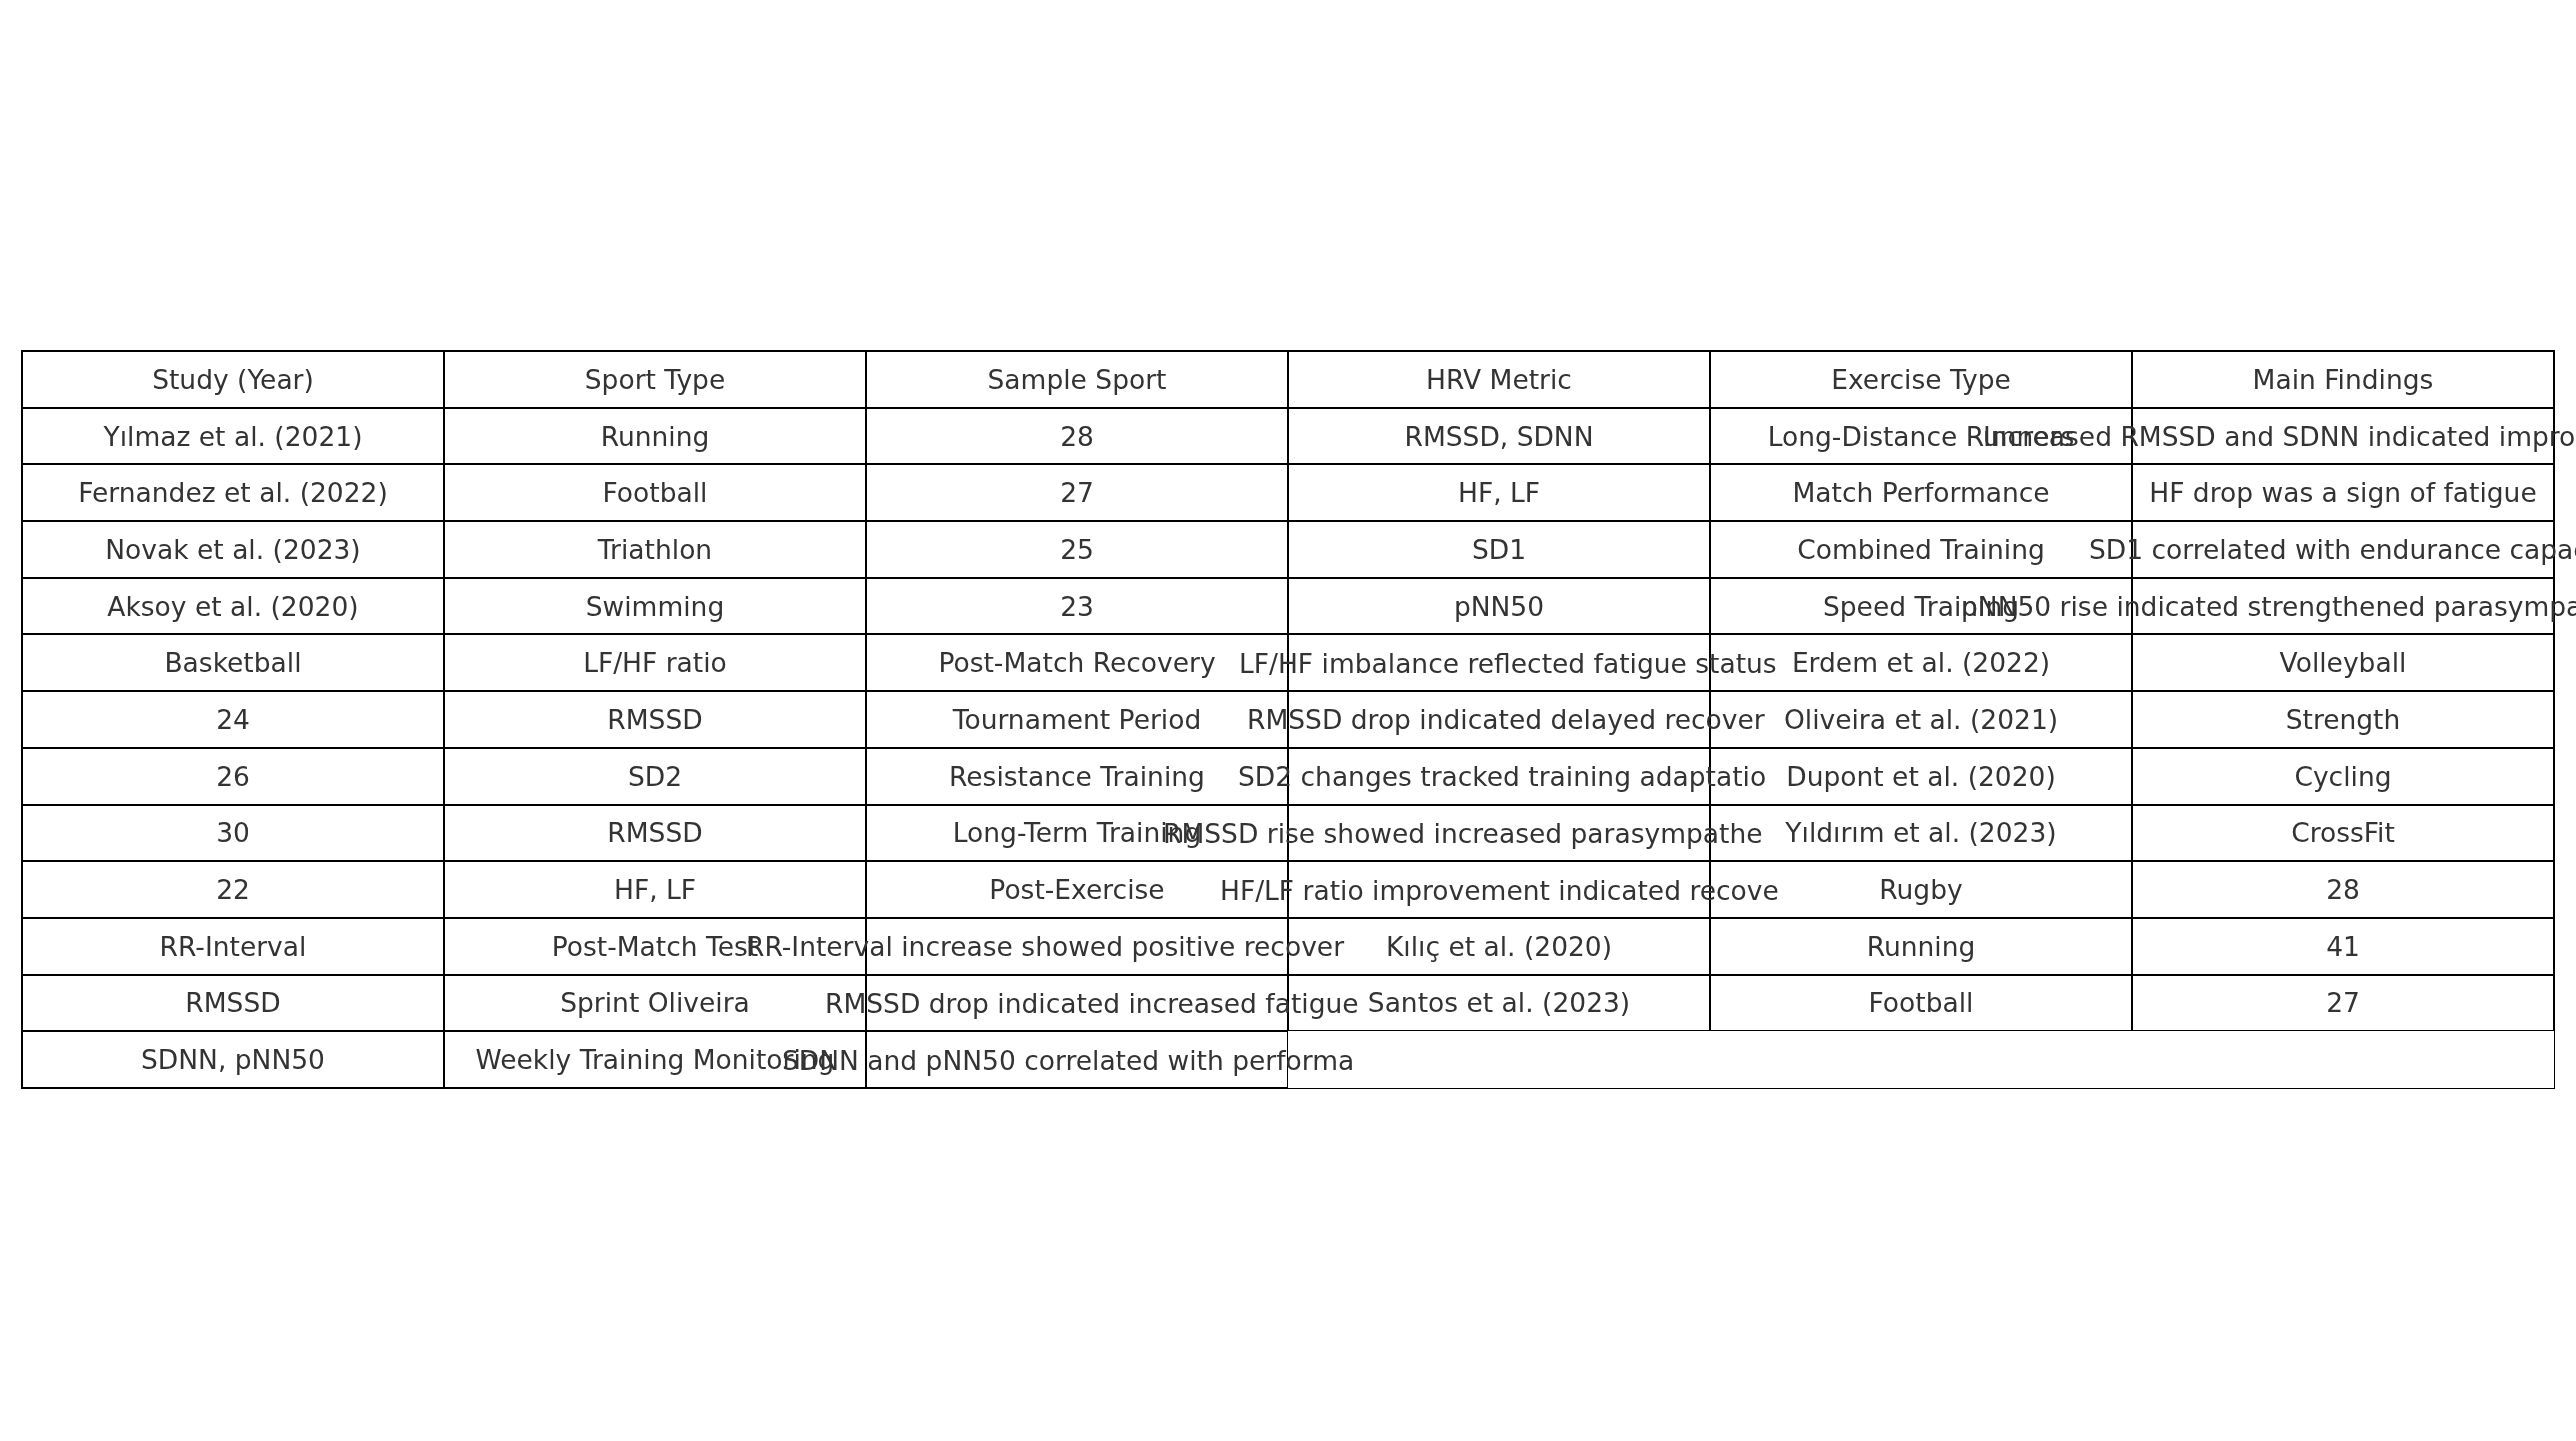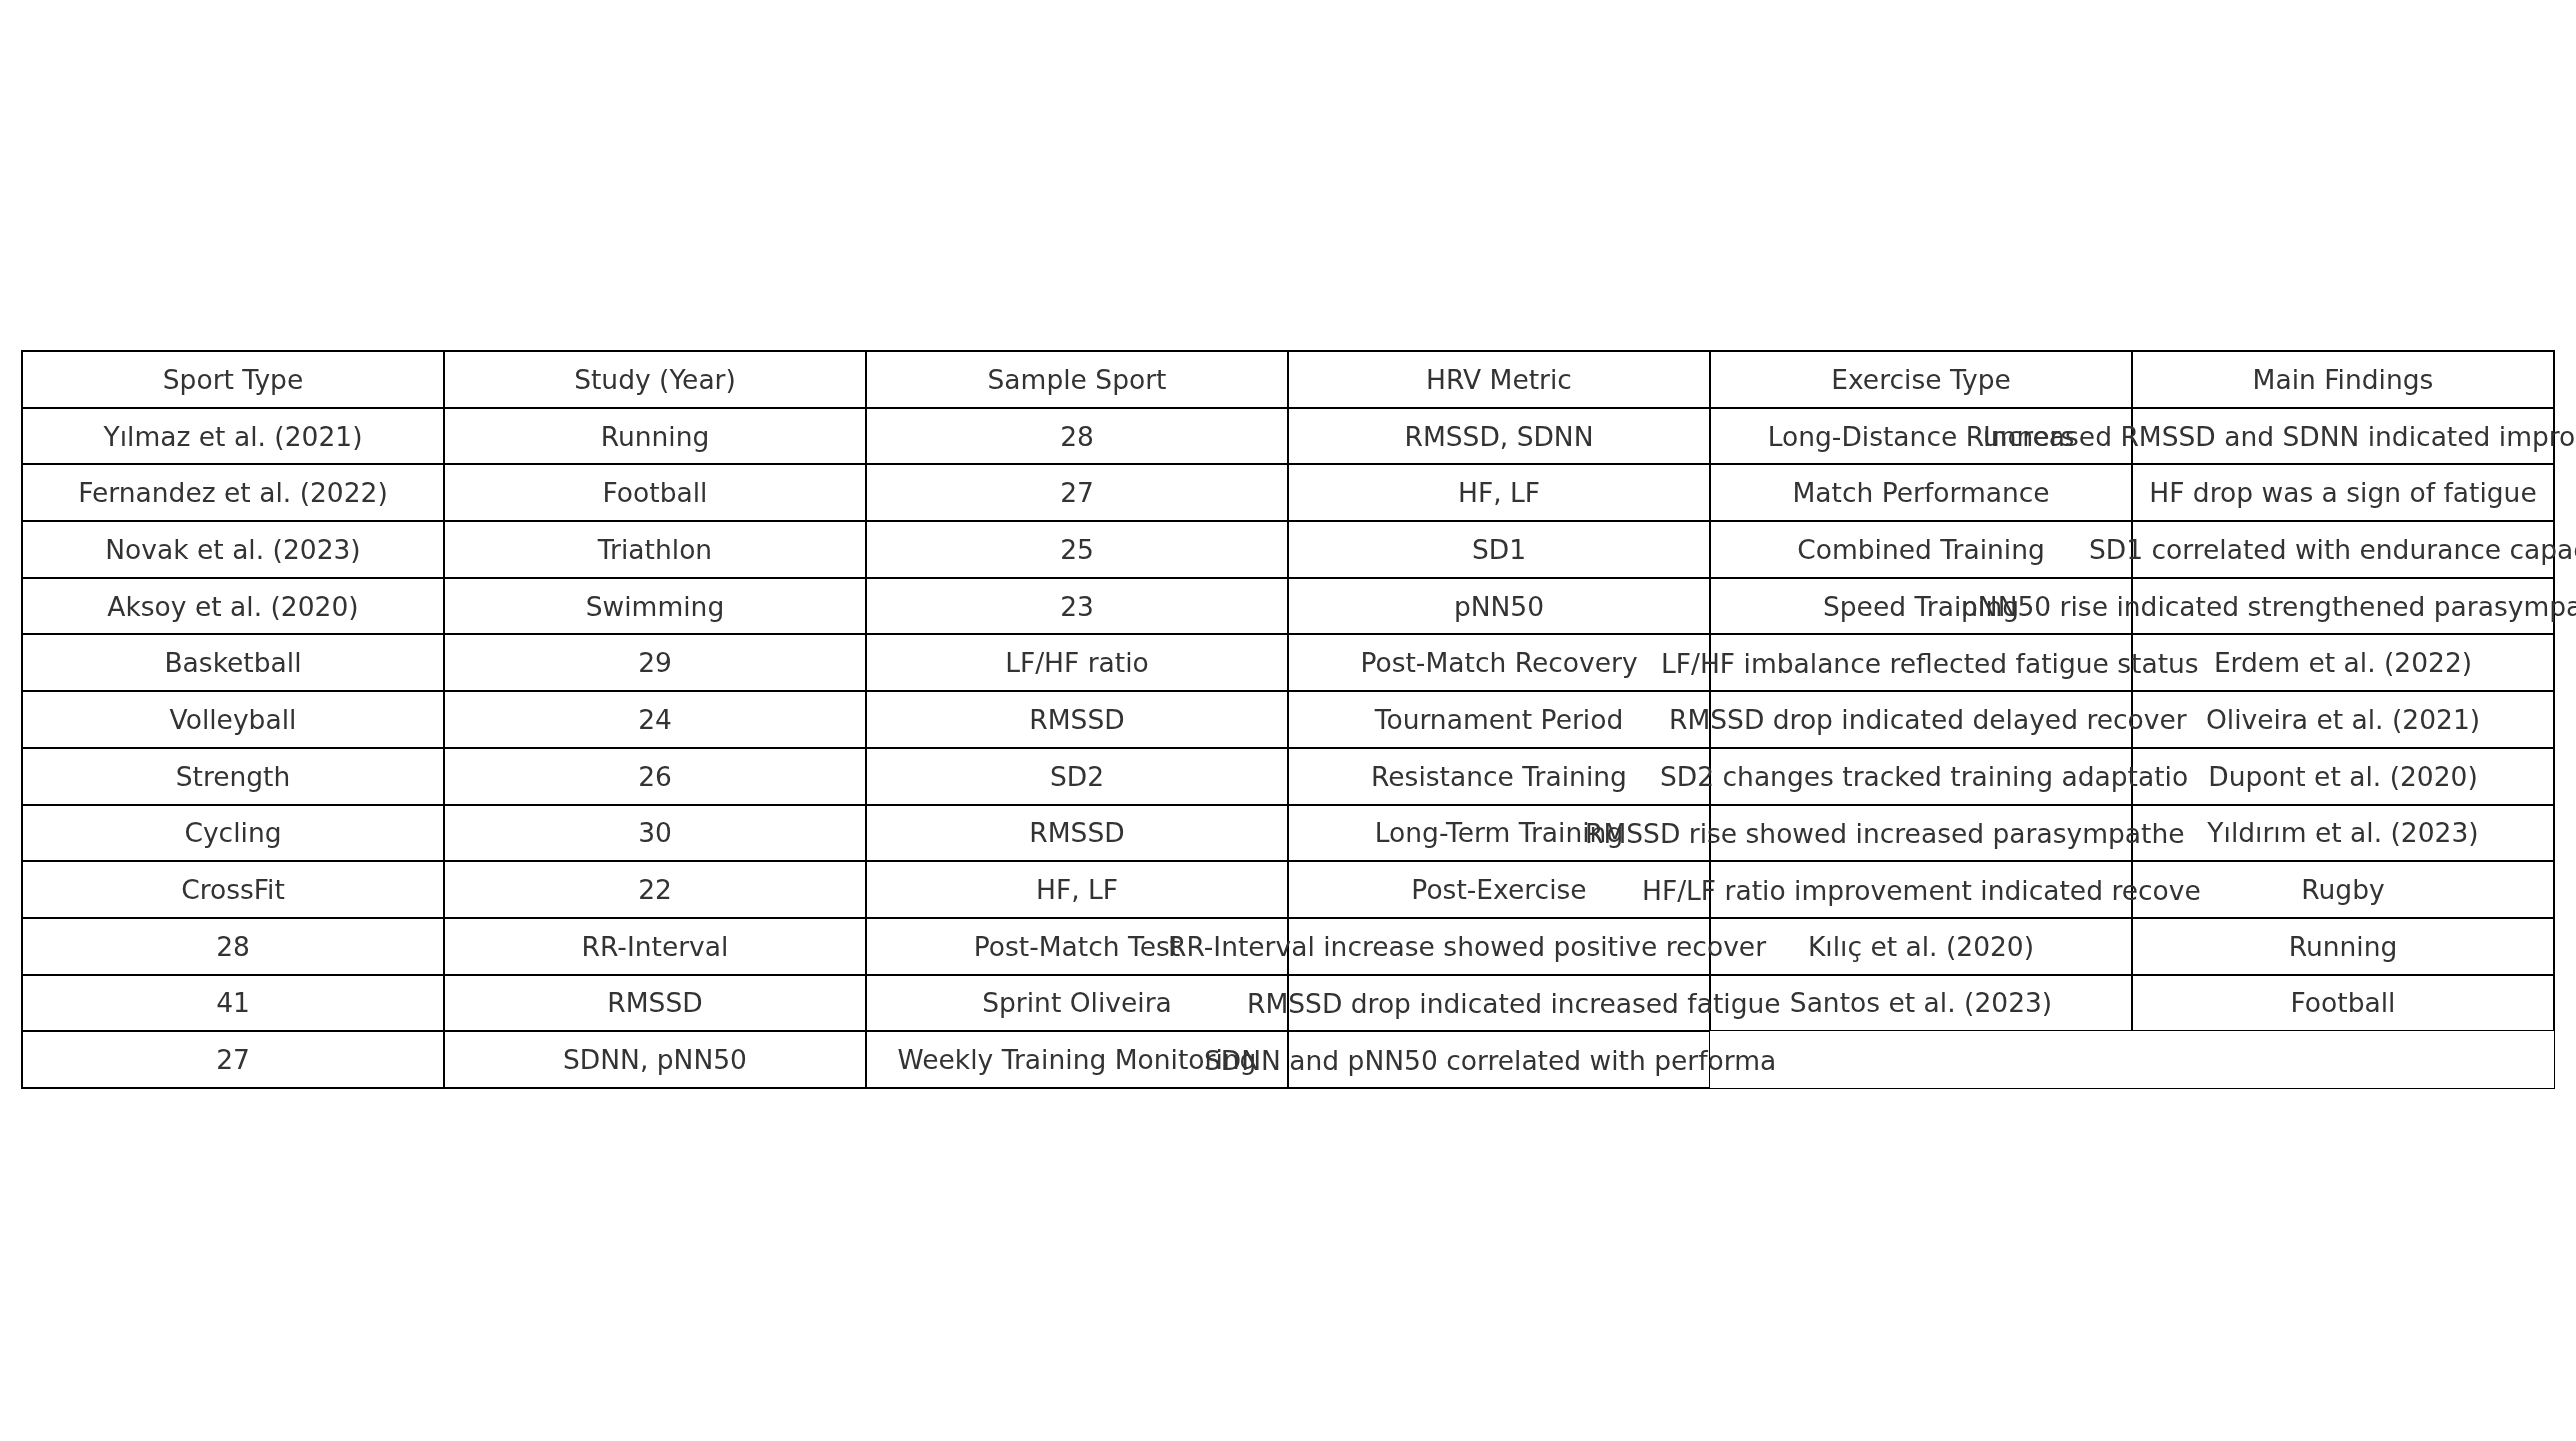--- a/index.html
+++ b/index.html
@@ -58,26 +58,26 @@
     z-index: 2;
   }
 </style>
 </head>
 <body>
 
 <div class="canvas">
   <div class="tbl">
 
     <div class="cell">
+        <span class="txt">Study (Year)</span>
+      </div>
+    <div class="cell">
         <span class="txt">Sport Type</span>
       </div>
     <div class="cell">
-        <span class="txt">Study (Year)</span>
-      </div>
-    <div class="cell">
         <span class="txt">Sample Sport</span>
       </div>
     <div class="cell">
         <span class="txt">HRV Metric</span>
       </div>
     <div class="cell">
         <span class="txt">Exercise Type</span>
       </div>
     <div class="cell">
         <span class="txt">Main Findings</span>
@@ -154,23 +154,20 @@
       </div>
     <div class="cell">
         <span class="txt">Speed Training</span>
       </div>
     <div class="cell">
         <span class="fx" style="left:-172px">pNN50 rise indicated strengthened parasympathe</span>
       </div>
 
     <div class="cell">
         <span class="txt">Basketball</span>
-      </div>
-    <div class="cell">
-        <span class="txt">29</span>
       </div>
     <div class="cell">
         <span class="txt">LF/HF ratio</span>
       </div>
     <div class="cell">
         <span class="txt">Post-Match Recovery</span>
       </div>
     <div class="cell">
         <span class="fx" style="left:-50px">LF/HF imbalance reflected fatigue status</span>
       </div>

